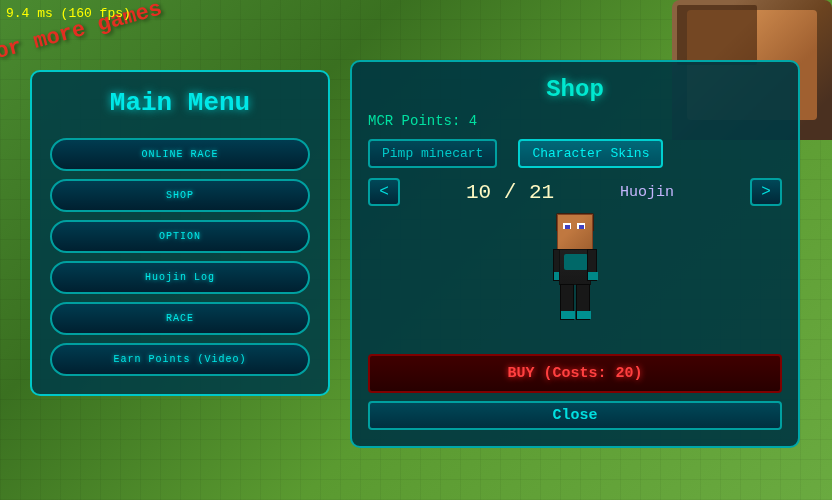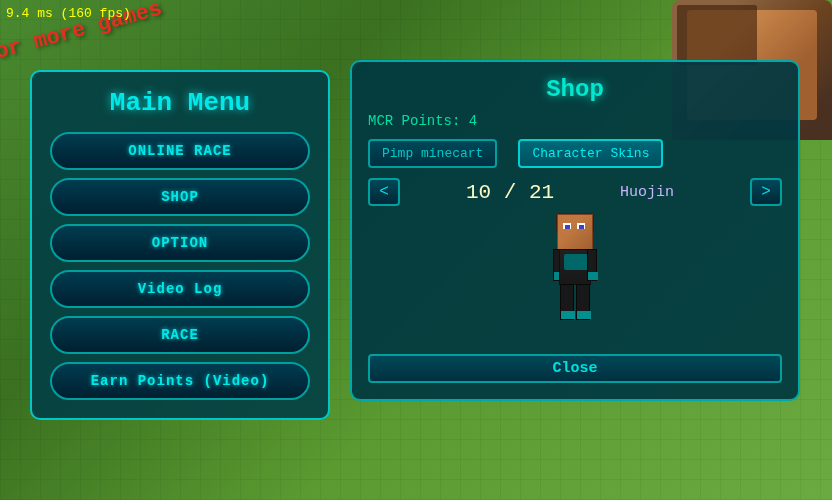--- a/index.html
+++ b/index.html
@@ -100,37 +100,37 @@
       border-radius: 10px;
       padding: 16px 18px 18px;
       z-index: 5;
     }
 
     .main-menu-title {
       text-align: center;
       color: #00e8e8;
       font-size: 26px;
       font-weight: bold;
-      margin-bottom: 14px;
+      margin-bottom: 20px;
       font-family: 'Courier New', monospace;
       text-shadow: 0 0 8px #00c8c8;
     }
 
     .menu-btn {
       display: block;
       width: 100%;
       margin-bottom: 8px;
       padding: 9px 0;
       background: linear-gradient(180deg, #003c50 0%, #002030 100%);
       border: 2px solid #00a0a0;
       border-radius: 20px;
       color: #00e8e8;
-      font-size: 14px;
-      font-family: 'Courier New', monospace;
-      font-weight: bold;
+      font-size: 10px;
+      font-family: 'Courier New', monospace;
+      font-weight: normal;
       text-align: center;
       cursor: pointer;
       letter-spacing: 1px;
       text-shadow: 0 0 4px #00c8c8;
     }
     .menu-btn:last-child { margin-bottom: 0; }
 
     
     .shop-panel {
       position: absolute;
@@ -416,21 +416,21 @@
 
 <div class="char-head">
   <div class="char-head-inner"></div>
 </div>
 
 <div class="main-menu-panel">
   <div class="main-menu-title">Main Menu</div>
   <button class="menu-btn">ONLINE RACE</button>
   <button class="menu-btn">SHOP</button>
   <button class="menu-btn">OPTION</button>
-  <button class="menu-btn">Video Log</button>
+  <button class="menu-btn">Huojin Log</button>
   <button class="menu-btn">RACE</button>
   <button class="menu-btn">Earn Points (Video)</button>
 </div>
 
 <div class="shop-panel">
   <div class="shop-title">Shop</div>
   <div class="shop-points">MCR Points: 4</div>
 
   <div class="shop-tabs">
     <button class="shop-tab inactive">Pimp minecart</button>
@@ -449,14 +449,15 @@
       <div class="mc-hair"></div>
       <div class="mc-head"></div>
       <div class="mc-arm-left"></div>
       <div class="mc-body"></div>
       <div class="mc-arm-right"></div>
       <div class="mc-leg-left"></div>
       <div class="mc-leg-right"></div>
     </div>
   </div>
 
+  <button class="buy-btn">BUY (Costs: 20)</button>
   <button class="close-btn">Close</button>
 </div>
 
 </body></html>

